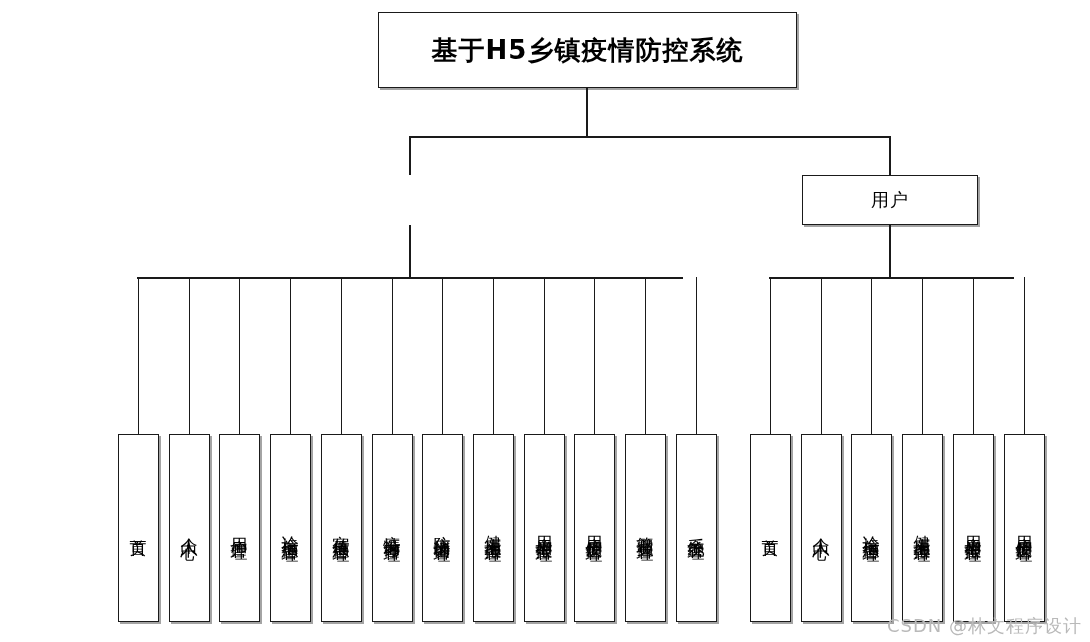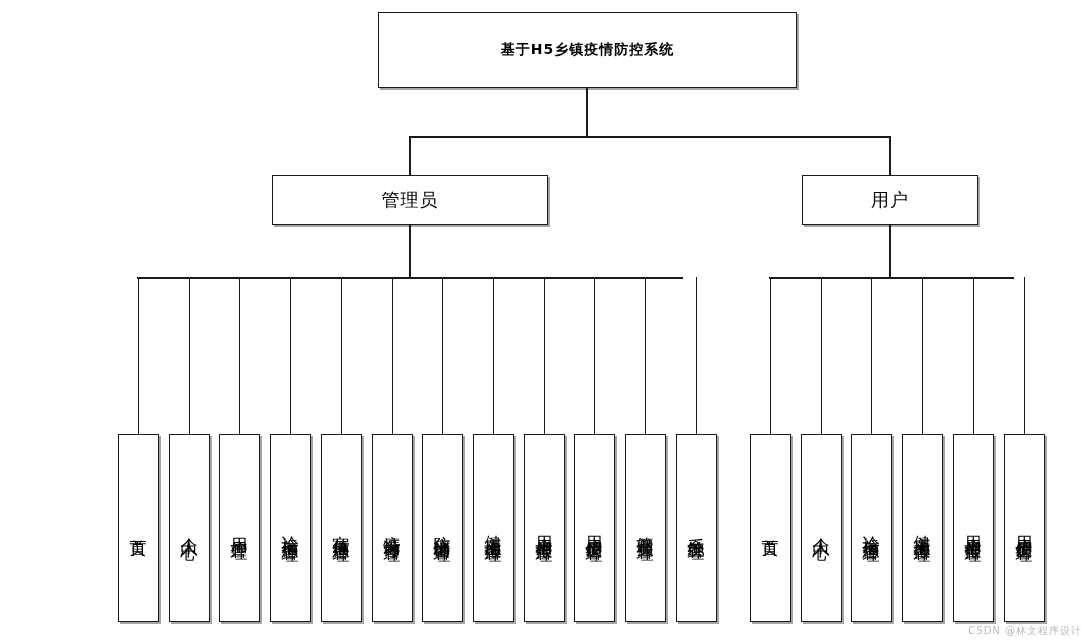--- a/index.html
+++ b/index.html
@@ -23,21 +23,21 @@
     box-sizing: border-box;
     border: 1.6px solid #1a1a1a;
     background: #ffffff;
     display: flex;
     align-items: center;
     justify-content: center;
     color: #000000;
     box-shadow: 2px 2px 0 rgba(90,90,90,0.55);
   }
   .box.root {
-    font-size: 14px;
+    font-size: 26px;
     font-weight: bold;
     letter-spacing: 1px;
   }
   .box.level2 {
     font-size: 18px;
     letter-spacing: 1px;
   }
   .box.leaf {
     font-size: 17px;
     line-height: 1.06;
@@ -55,21 +55,21 @@
   .line {
     position: absolute;
     background: #1a1a1a;
   }
   .line.h { height: 1.6px; }
   .line.v { width: 1.6px; }
   #watermark {
     position: absolute;
     right: 8px;
     bottom: 4px;
-    font-size: 10px;
+    font-size: 18px;
     color: #b9b9b9;
     letter-spacing: 1px;
     user-select: none;
     white-space: nowrap;
   }
 </style>
 </head>
 <body>
 
 <div id="diagram">
@@ -79,23 +79,20 @@
   </div>
 
   <div class="line v" style="left:586px; top:88px; height:49px;"></div>
 
   <div class="line h" style="left:410px; top:136px; width:480px;"></div>
 
   <div class="line v" style="left:409px; top:136px; height:39px;"></div>
 
   <div class="line v" style="left:889px; top:136px; height:39px;"></div>
 
-  <div class="box level2" id="admin-box" style="left:272px; top:175px; width:276px; height:50px;">
-    <span>管理员</span>
-  </div>
 
   <div class="box level2" id="user-box" style="left:802px; top:175px; width:176px; height:50px;font-family:Liberation Serif, serif;">
     <span>用户</span>
   </div>
 
   <div class="line v" style="left:409px; top:225px; height:53px;"></div>
   <div class="line h" style="left:137px; top:277px; width:546px;"></div>
 
   <div class="line v" style="left:889px; top:225px; height:53px;"></div>
   <div class="line h" style="left:769px; top:277px; width:245px;"></div>

